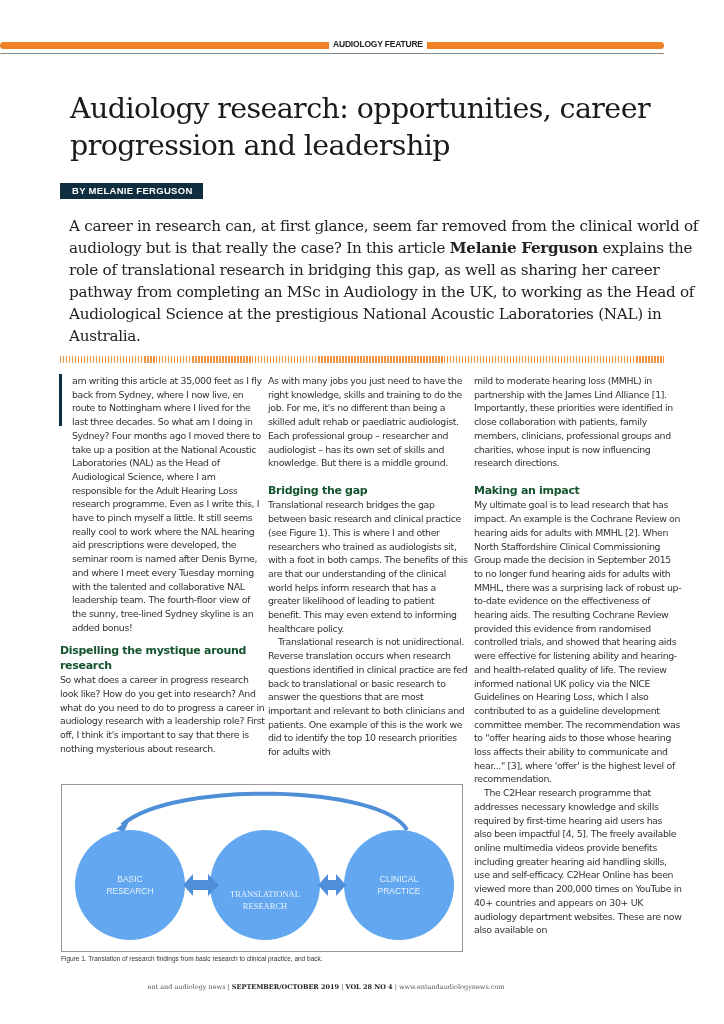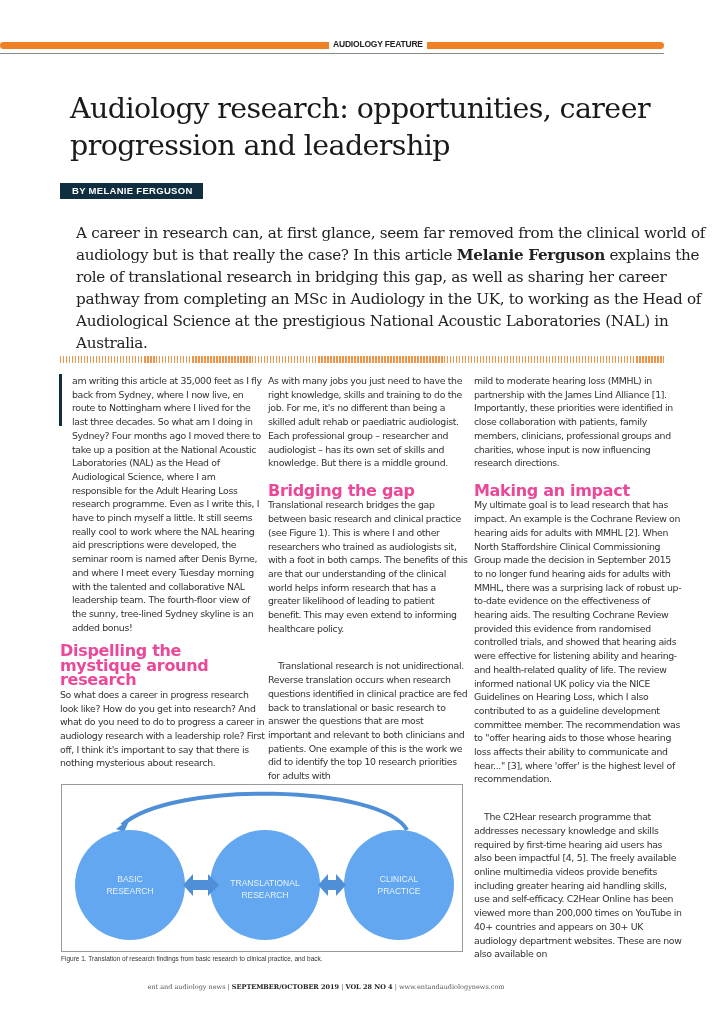--- a/index.html
+++ b/index.html
@@ -8,22 +8,22 @@
   .hdr-label { position:absolute; top:39px; left:329px; font-family:"Liberation Sans", sans-serif; font-size:8.5px; font-weight:bold; letter-spacing:-0.2px; color:#222; background:#fff; padding:0 4px; }
   .hdr-right { position:absolute; top:42px; left:406px; width:258px; height:7px; border-radius:4px; background:#ee8126; }
   .hdr-line { position:absolute; top:53px; left:0; width:664px; height:1px; background:#888; }
   .title { position:absolute; top:80px; left:60px; width:630px; font-family:"DejaVu Serif", serif; font-size:28.5px; line-height:37px; color:#1a1a1a; letter-spacing:-0.6px; }
   .byline { position:absolute; top:183px; left:60px; background:#0f2f40; color:#fff; font-family:"Liberation Sans", sans-serif; font-weight:bold; font-size:9.5px; padding:2px 10px 3px 12px; letter-spacing:0.3px; }
   .standfirst { position:absolute; top:206px; left:60px; width:640px; font-family:"DejaVu Serif", serif; font-size:15.2px; line-height:22px; color:#222; letter-spacing:-0.3px; }
   .standfirst b { font-weight:bold; }
   .dotrule { position:absolute; top:356px; left:60px; width:604px; height:7px; background:repeating-linear-gradient(90deg,#ee8126 0 1.5px,#fff 1.5px 3px); opacity:0.85; }
   .col { position:absolute; font-family:"DejaVu Sans", sans-serif; font-size:9.4px; line-height:13.7px; color:#333; letter-spacing:-0.35px; }
   .col p { margin:0; }
-  .col .ind { text-indent:10px;margin-top:24px; }
-  .col h3 { margin:10px 0 0 0; font-size:16px; line-height:14.5px; font-weight:bold; color:#ec4899; letter-spacing:-0.3px; }
+  .col .ind { text-indent:10px; }
+  .col h3 { margin:10px 0 0 0; font-size:11px; line-height:14.5px; font-weight:bold; color:#14532d; letter-spacing:-0.3px; }
   .c1 { top:374px; left:60px; width:205px; }
   .c2 { top:374px; left:268px; width:200px; }
   .c3 { top:374px; left:474px; width:208px; }
   .dropcap { position:absolute; top:374px; left:59px; width:3px; height:52px; background:#0f2f40; }
   .c1 .first { padding-left:12px; }
   .figure { position:absolute; top:784px; left:61px; width:400px; height:166px; border:1px solid #999; background:#fff; }
   .figure svg { position:absolute; left:0; top:0; }
   .circle-label { position:absolute; width:110px; text-align:center; color:#e9f2fc; font-family:"Liberation Sans", sans-serif; font-size:8.5px; line-height:12px; }
   .caption { position:absolute; top:955px; left:61px; width:420px; font-family:"Liberation Sans", sans-serif; font-size:6.5px; color:#333; }
   .footer { position:absolute; top:983px; left:0; width:652px; text-align:center; font-family:"DejaVu Serif", serif; font-size:6.5px; color:#555; }
@@ -33,21 +33,21 @@
 <body>
 
 <div class="hdr"></div>
 <div class="hdr-right"></div>
 <div class="hdr-label">AUDIOLOGY FEATURE</div>
 <div class="hdr-line"></div>
 
 <h1 class="title" style="margin:10px;font-weight:normal;">Audiology research: opportunities, career progression and leadership</h1>
 <div class="byline">BY MELANIE FERGUSON</div>
 
-<p class="standfirst" style="margin:16px;">
+<p class="standfirst" style="margin:9px;">
   <span>A career in research can, at first glance, seem far removed from the clinical world of audiology but is that really the case? In this article </span><b>Melanie Ferguson</b><span> explains the role of translational research in bridging this gap, as well as sharing her career pathway from completing an MSc in Audiology in the UK, to working as the Head of Audiological Science at the prestigious National Acoustic Laboratories (NAL) in Australia.</span>
 </p>
 
 <div class="dotrule"></div>
 
 <div class="dropcap"></div>
 <div class="col c1">
   <p class="first">am writing this article at 35,000 feet as I fly back from Sydney, where I now live, en route to Nottingham where I lived for the last three decades. So what am I doing in Sydney? Four months ago I moved there to take up a position at the National Acoustic Laboratories (NAL) as the Head of Audiological Science, where I am responsible for the Adult Hearing Loss research programme. Even as I write this, I have to pinch myself a little. It still seems really cool to work where the NAL hearing aid prescriptions were developed, the seminar room is named after Denis Byrne, and where I meet every Tuesday morning with the talented and collaborative NAL leadership team. The fourth-floor view of the sunny, tree-lined Sydney skyline is an added bonus!</p>
   <h3>Dispelling the mystique around research</h3>
   <p>So what does a career in progress research look like? How do you get into research? And what do you need to do to progress a career in audiology research with a leadership role? First off, I think it's important to say that there is nothing mysterious about research.</p>
@@ -74,21 +74,21 @@
     <circle cx="68" cy="100" r="55" fill="#62a7f0"></circle>
     <circle cx="203" cy="100" r="55" fill="#62a7f0"></circle>
     <circle cx="337" cy="100" r="55" fill="#62a7f0"></circle>
     <polygon points="121,100 131,89 131,95 146,95 146,89 157,100 146,111 146,105 131,105 131,111" fill="#4f8fd8"></polygon>
     <polygon points="256,100 266,89 266,95 274,95 274,89 284,100 274,111 274,105 266,105 266,111" fill="#4f8fd8"></polygon>
   </svg>
   <div class="circle-label" style="left:13px;top:88px;">
     <div>BASIC</div>
     <div>RESEARCH</div>
   </div>
-  <div class="circle-label" style="left:148px;top:92px;">
+  <div class="circle-label" style="left:148px;top:103px;font-family:Liberation Serif, serif;">
     <div>TRANSLATIONAL</div>
     <div>RESEARCH</div>
   </div>
   <div class="circle-label" style="left:282px;top:88px;">
     <div>CLINICAL</div>
     <div>PRACTICE</div>
   </div>
 </div>
 <div class="caption">Figure 1. Translation of research findings from basic research to clinical practice, and back.</div>
 

